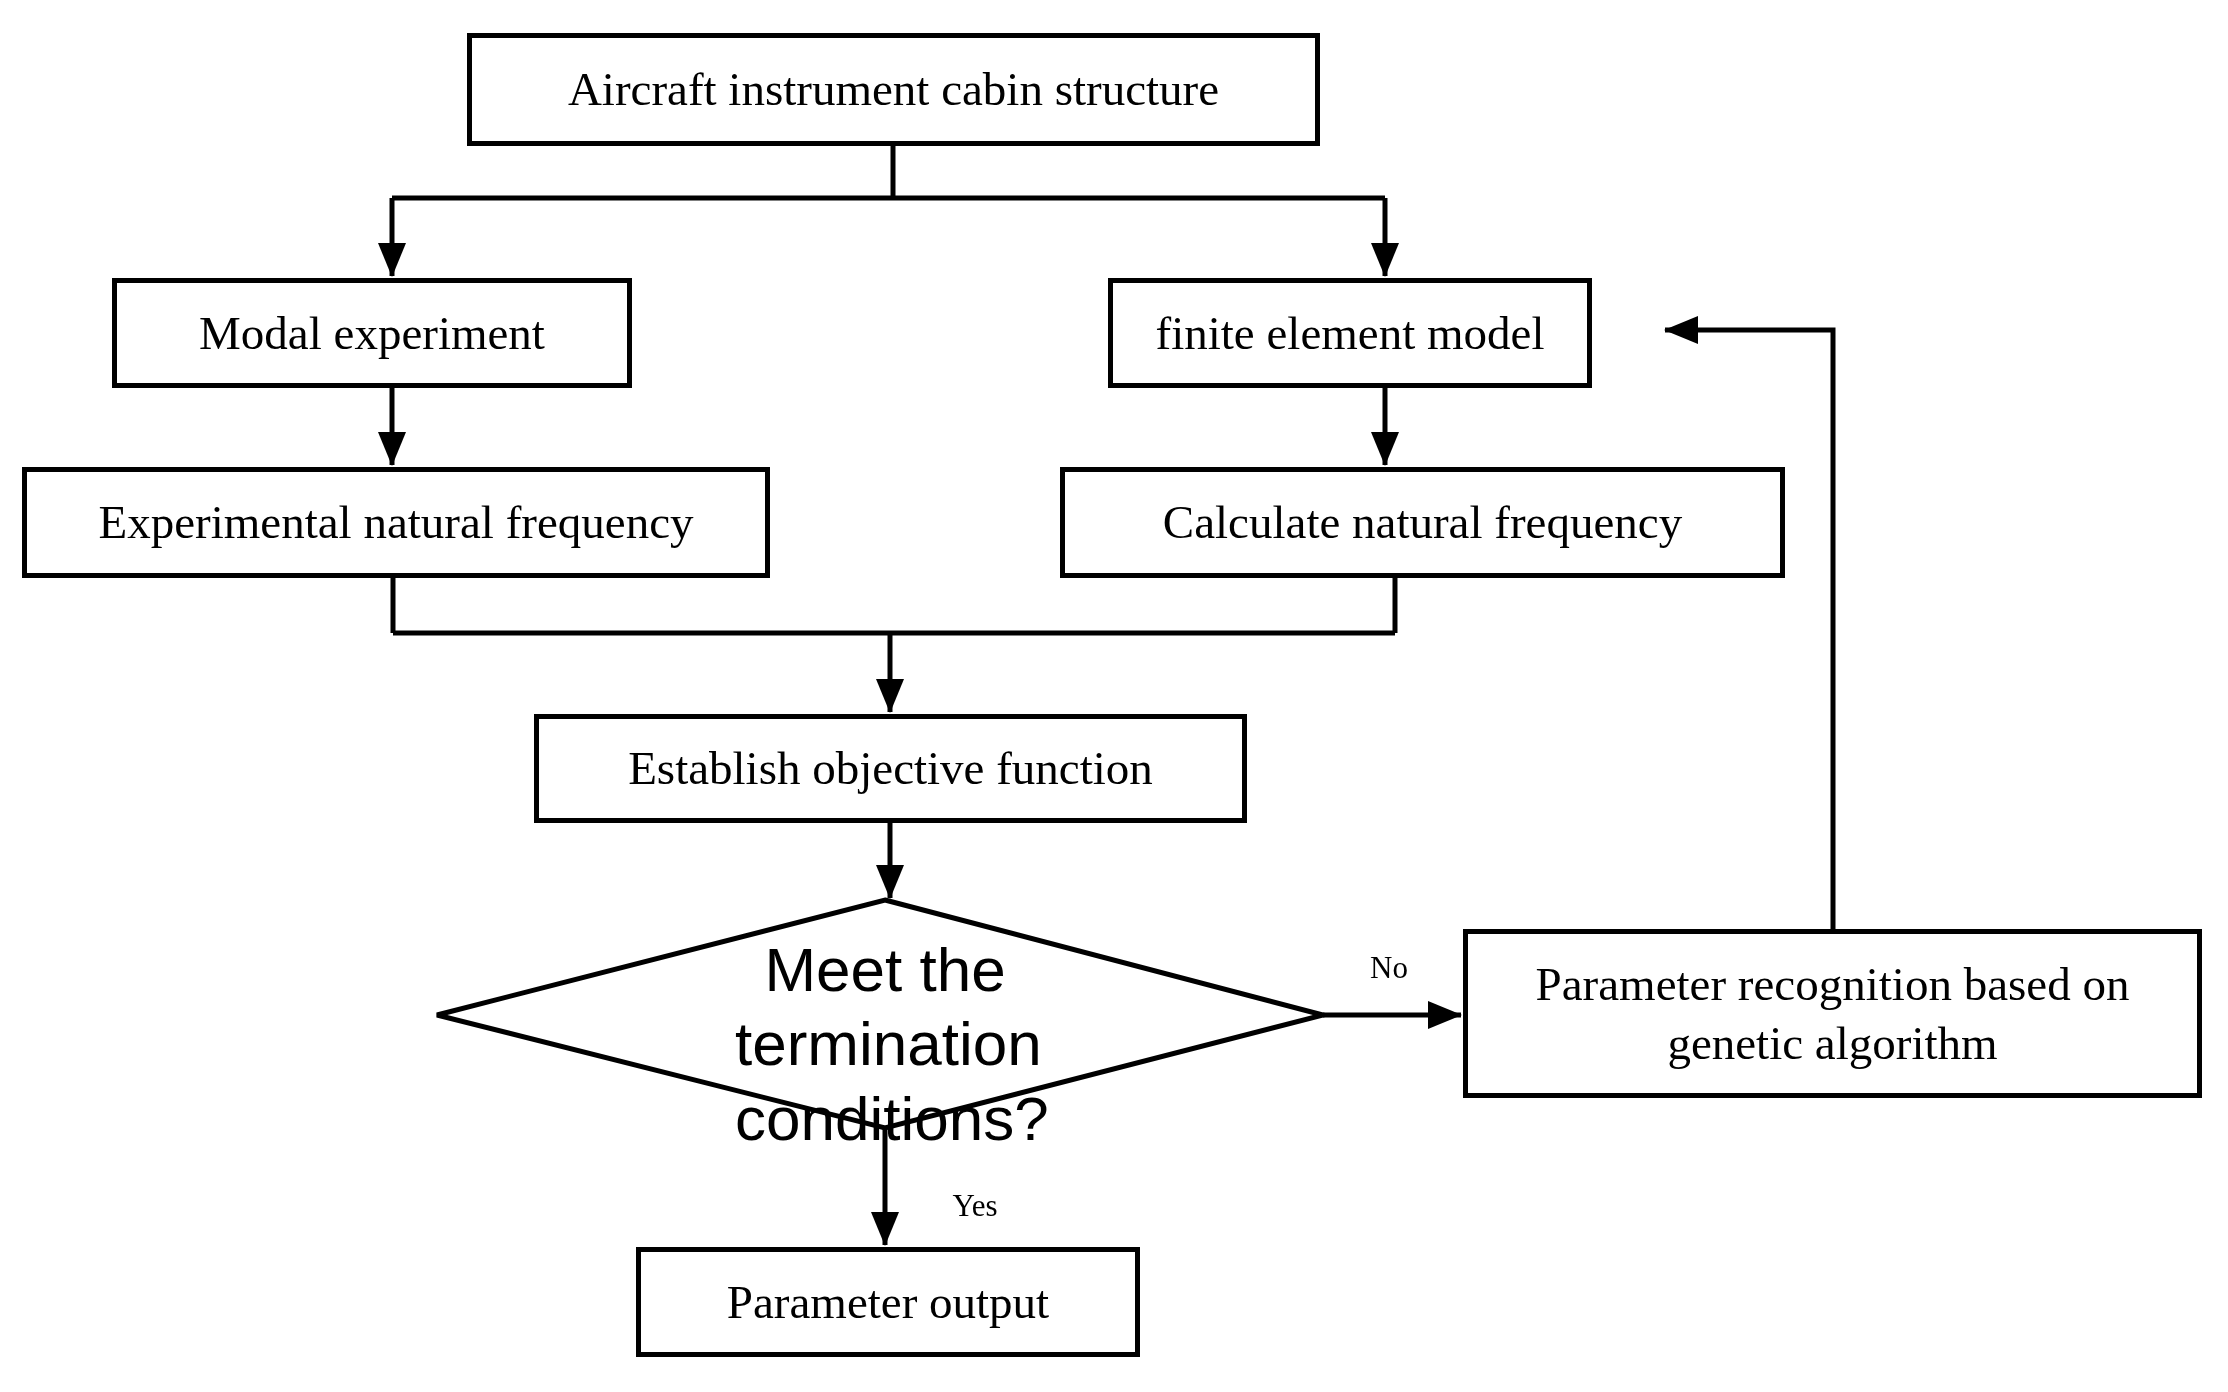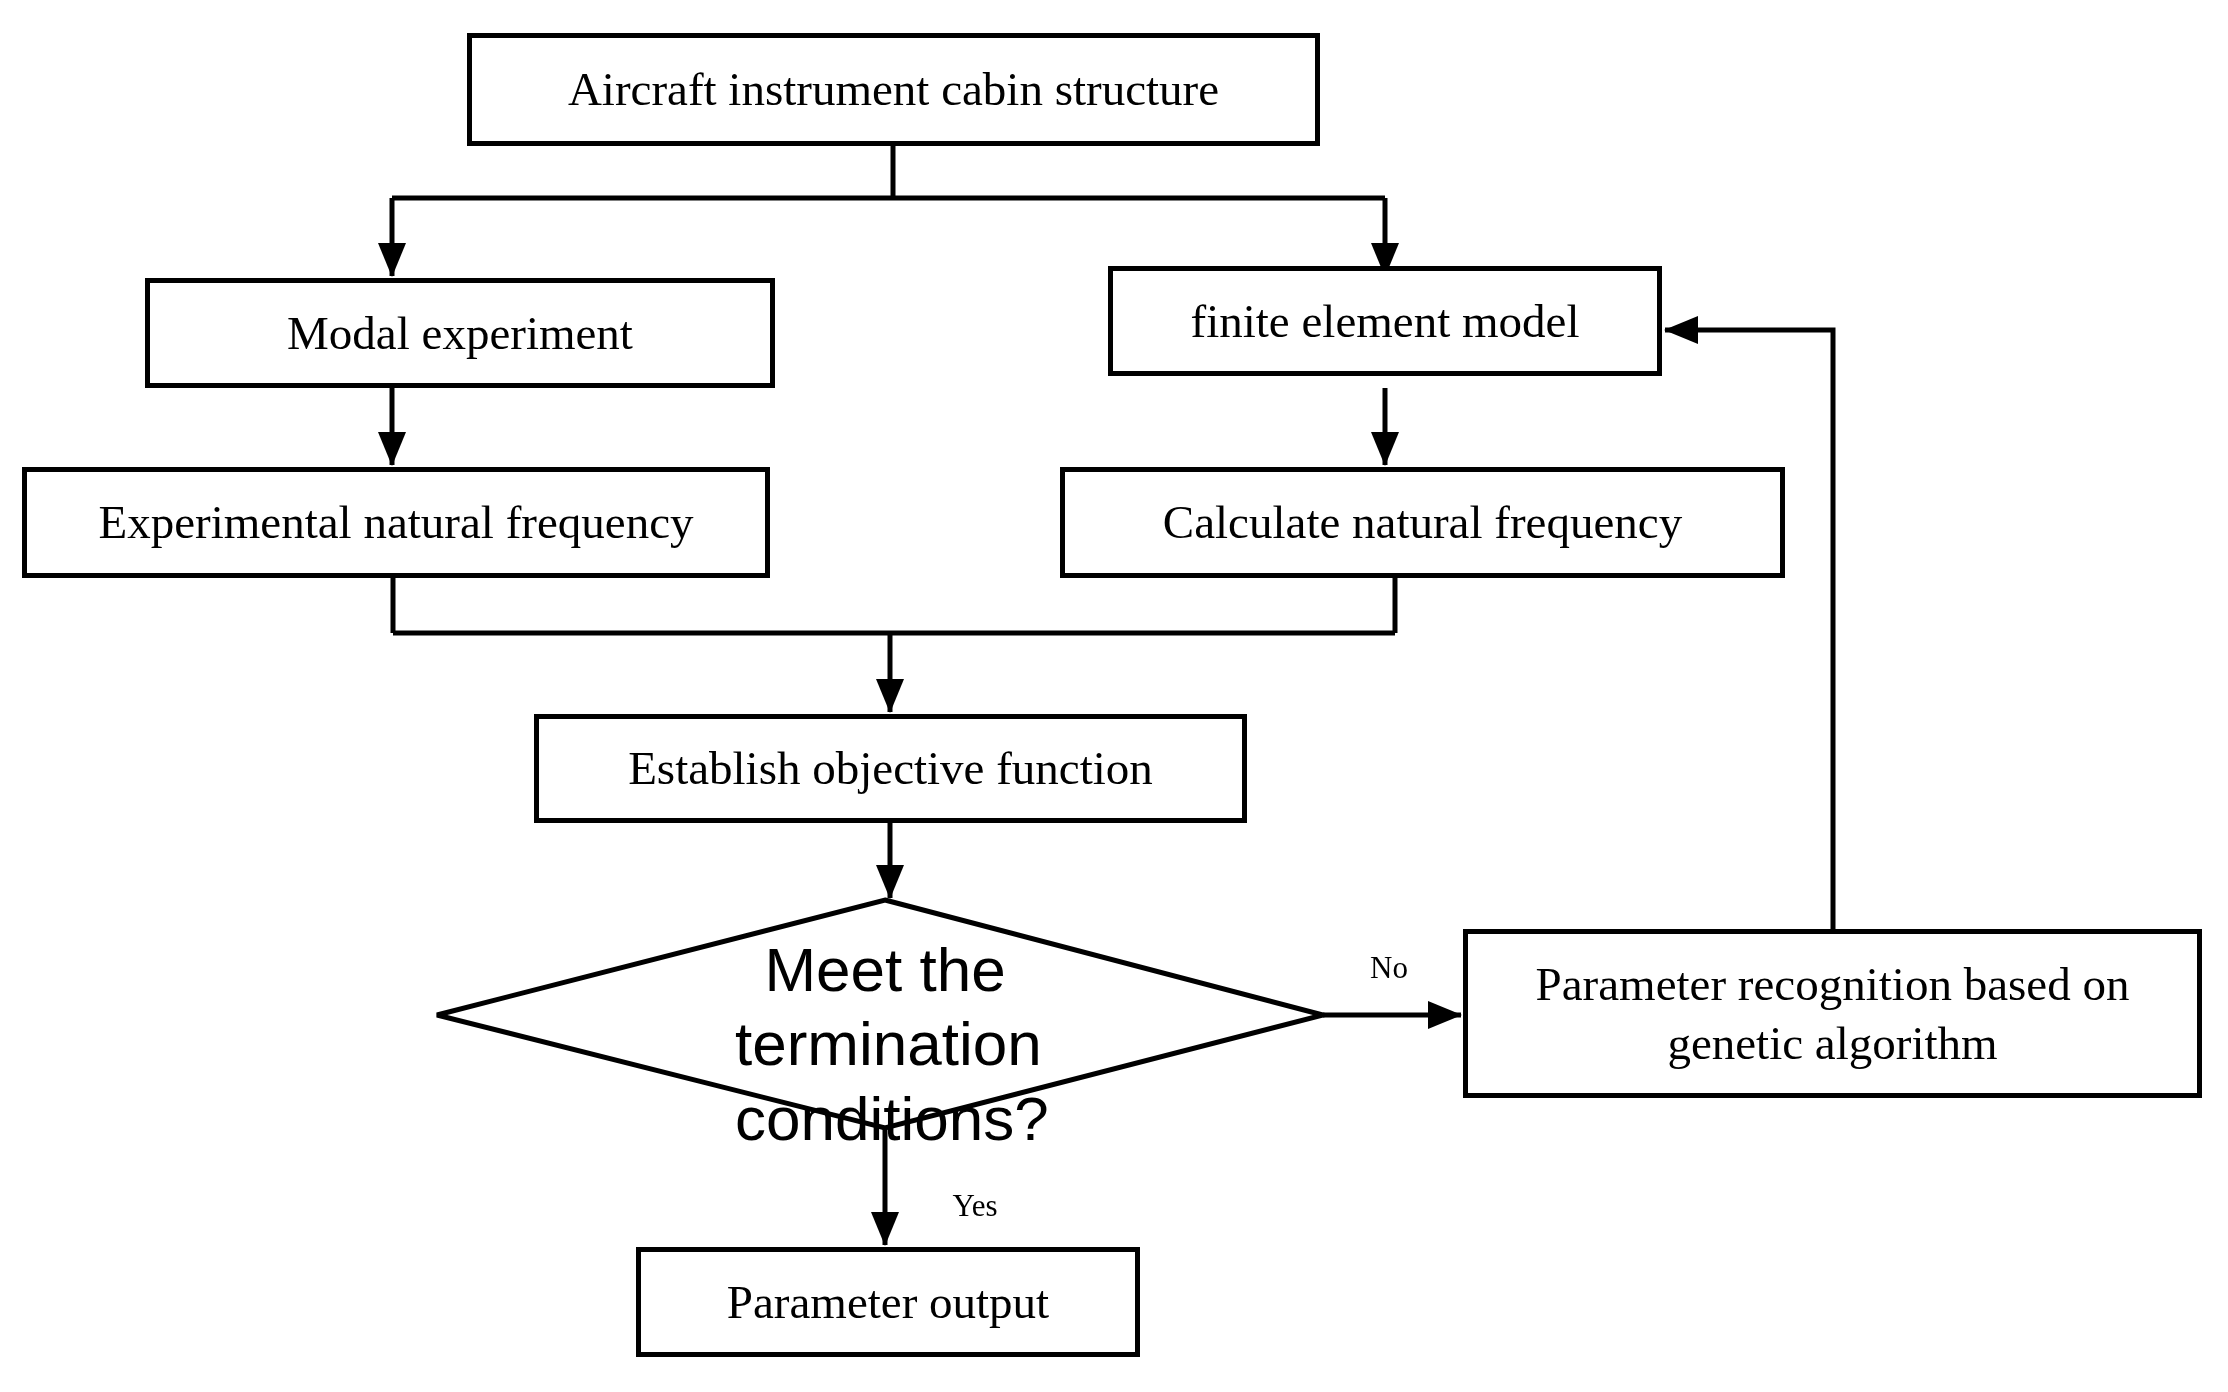--- a/index.html
+++ b/index.html
@@ -30,22 +30,22 @@
     border: 5px solid #000000;
     display: flex;
     align-items: center;
     justify-content: center;
     text-align: center;
     font-size: 47px;
     line-height: 1.25;
     color: #000000;
   }
   #node-aircraft     { left: 467px;  top: 33px;   width: 853px; height: 113px; }
-  #node-modal        { left: 112px;  top: 278px;  width: 630px; height: 110px; margin-left: 33px; }
-  #node-fem          { left: 1108px; top: 266px;  width: 554px; height: 110px; }
+  #node-modal        { left: 112px;  top: 278px;  width: 520px; height: 110px; }
+  #node-fem          { left: 1108px; top: 278px;  width: 484px; height: 110px; }
   #node-exp-freq     { left: 22px;   top: 467px;  width: 748px; height: 111px; }
   #node-calc-freq    { left: 1028px; top: 467px;  width: 725px; height: 111px; margin-left: 32px; }
   #node-objective    { left: 534px;  top: 714px;  width: 713px; height: 109px; }
   #node-param-recog  { left: 1463px; top: 929px;  width: 739px; height: 169px; padding: 12px 24px; }
   #node-param-output { left: 636px;  top: 1247px; width: 504px; height: 110px; }
   #decision-label {
     position: absolute;
     left: 735px;
     top: 933px;
     width: 300px;

